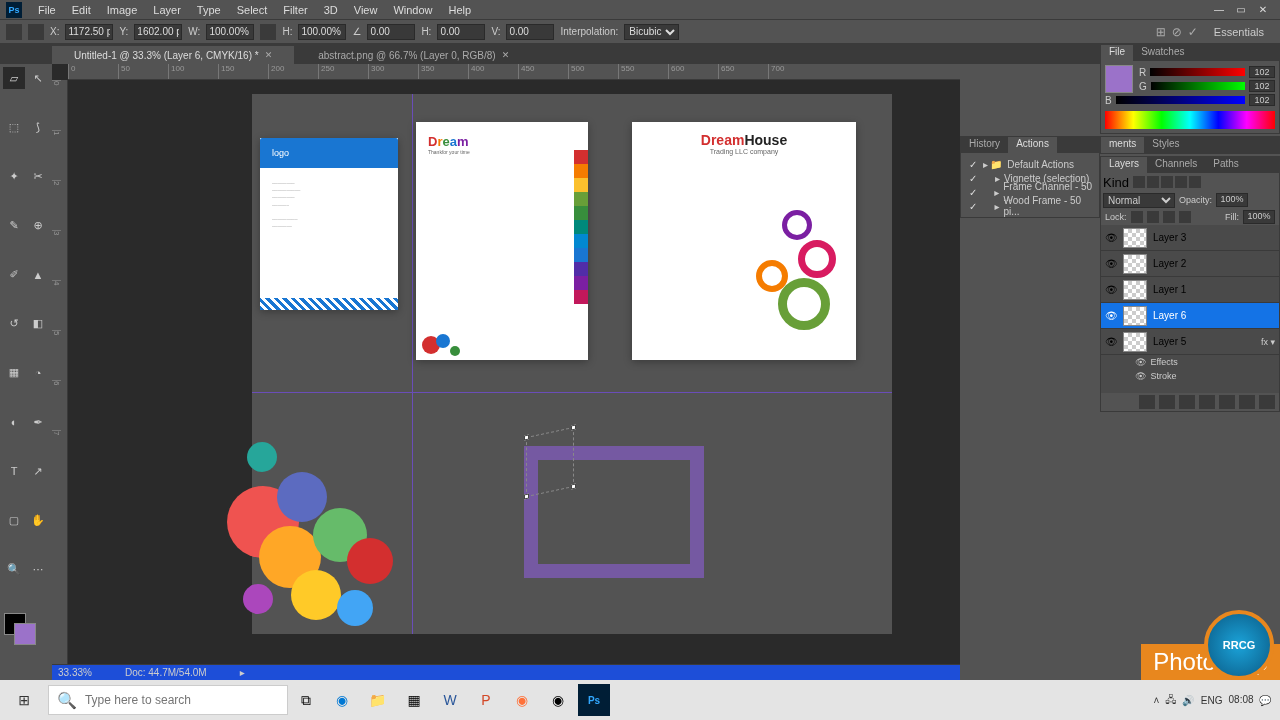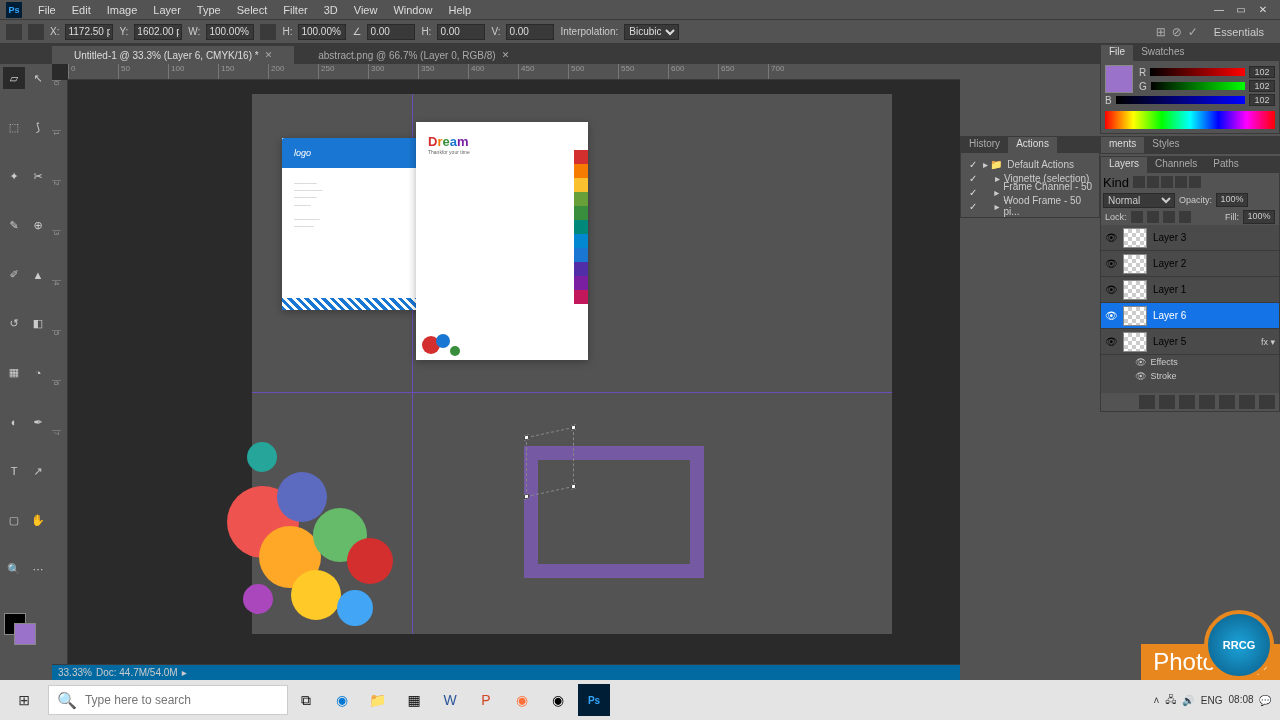--- a/index.html
+++ b/index.html
@@ -37,21 +37,21 @@
 .ruler-h { position: absolute; top: 0; left: 16px; right: 0; height: 16px; background: #535353; border-bottom: 1px solid #3a3a3a; font-size: 8px; color: #999; display: flex; }
 .ruler-h span { width: 50px; border-left: 1px solid #777; padding-left: 2px; }
 .ruler-v { position: absolute; top: 16px; left: 0; width: 16px; bottom: 0; background: #535353; border-right: 1px solid #3a3a3a; }
 .ruler-v span { display: block; height: 50px; border-top: 1px solid #777; font-size: 8px; color: #999; writing-mode: vertical-rl; }
 
 .canvas { position: absolute; top: 30px; left: 200px; width: 640px; height: 540px; background: #535353; }
 .guide-v { position: absolute; top: 0; bottom: 0; width: 1px; background: #6a4db8; left: 160px; }
 .guide-h { position: absolute; left: 0; right: 0; height: 1px; background: #6a4db8; top: 298px; }
 
 .doc { position: absolute; background: #fff; box-shadow: 0 2px 8px rgba(0,0,0,.3); }
-.doc1 { left: 30px; top: 44px; width: 138px; height: 172px; font-style: italic; }
+.doc1 { left: 8px; top: 44px; width: 138px; height: 172px; }
 .doc1 .hdr { height: 30px; background: #1976d2; color: #fff; font-size: 9px; display: flex; align-items: center; padding-left: 12px; border-radius: 2px 2px 0 0; }
 .doc1 .body { padding: 12px; font-size: 4px; color: #888; line-height: 1.8; }
 .doc1 .ftr { position: absolute; bottom: 0; left: 0; right: 0; height: 12px; background: repeating-linear-gradient(45deg,#1976d2,#1976d2 3px,#fff 3px,#fff 6px); }
 .doc2 { left: 164px; top: 28px; width: 172px; height: 238px; }
 .doc2 .brand { padding: 12px; }
 .doc2 .brand .n1 { font-size: 13px; font-weight: 600; }
 .doc2 .brand .n1 span:nth-child(1){color:#d32f2f}.doc2 .brand .n1 span:nth-child(2){color:#f57c00}.doc2 .brand .n1 span:nth-child(3){color:#388e3c}.doc2 .brand .n1 span:nth-child(4){color:#1976d2}.doc2 .brand .n1 span:nth-child(5){color:#7b1fa2}
 .doc2 .brand .tag { font-size: 5px; color: #666; }
 .doc2 .stripe { position: absolute; right: 0; top: 28px; bottom: 28px; width: 14px; }
 .doc2 .stripe div { height: 14px; }
@@ -105,21 +105,21 @@
 .layers-p .layer .th { width: 24px; height: 20px; background: repeating-conic-gradient(#ccc 0 25%,#fff 0 50%) 0 0/8px 8px; border: 1px solid #888; }
 .layers-p .layer .nm { font-size: 10px; }
 .layers-p .layer .fx { margin-left: auto; font-size: 9px; color: #ccc; }
 .layers-p .sublayer { height: 14px; padding-left: 34px; font-size: 9px; color: #ccc; display: flex; align-items: center; gap: 4px; }
 .layers-p .footer { display: flex; justify-content: flex-end; gap: 4px; padding: 2px 4px; height: 18px; }
 .layers-p .footer .b { width: 16px; height: 14px; background: #3a3a3a; }
 
 .bottom-banner { position: absolute; right: 0; bottom: 40px; height: 36px; background: #e8871e; color: #fff; font-size: 24px; display: flex; align-items: center; padding: 0 12px; font-weight: 300; }
 .watermark-badge { position: absolute; right: 6px; bottom: 40px; width: 70px; height: 70px; background: radial-gradient(circle,#1ba3d9,#0a5a85); border-radius: 50%; border: 4px solid #e8871e; display: flex; align-items: center; justify-content: center; color: #fff; font-size: 11px; font-weight: bold; }
 
-.statusbar { position: absolute; left: 52px; right: 320px; bottom: 40px; height: 16px; background: #0369a1; border-top: 1px solid #3a3a3a; display: flex; align-items: center; padding: 0 6px; font-size: 10px; color: #ccc; gap: 4px; }
+.statusbar { position: absolute; left: 52px; right: 320px; bottom: 40px; height: 16px; background: #1d4ed8; border-top: 1px solid #3a3a3a; display: flex; align-items: center; padding: 0 6px; font-size: 10px; color: #ccc; gap: 33px; }
 
 .taskbar { position: absolute; bottom: 0; left: 0; right: 0; height: 40px; background: #e4e4e4; display: flex; align-items: center; }
 .taskbar .start { width: 48px; height: 40px; display: flex; align-items: center; justify-content: center; font-size: 14px; color: #333; }
 .taskbar .search { flex: 0 0 240px; height: 30px; background: #fff; border: 1px solid #ccc; display: flex; align-items: center; padding: 0 8px; gap: 8px; }
 .taskbar .search input { border: none; outline: none; font-size: 12px; flex: 1; background: transparent; }
 .taskbar .tbicon { width: 32px; height: 32px; display: flex; align-items: center; justify-content: center; margin: 0 2px; font-size: 14px; }
 .taskbar .tray { margin-left: auto; display: flex; align-items: center; gap: 6px; padding-right: 8px; font-size: 10px; color: #333; }
 .taskbar .clock { text-align: right; line-height: 1.2; }
 </style>
 </head>
@@ -273,20 +273,32 @@
             <div style="background:#7b1fa2"></div>
             <div style="background:#c2185b"></div>
         </div>
         <div class="bubbles">
           <div class="bubble" style="width:18px;height:18px;background:#d32f2f;left:6px;bottom:6px"></div>
           <div class="bubble" style="width:14px;height:14px;background:#1976d2;left:20px;bottom:12px"></div>
           <div class="bubble" style="width:10px;height:10px;background:#388e3c;left:34px;bottom:4px"></div>
         </div>
       </div>
 
+      <div class="doc doc3">
+        <div class="dh">
+          <div class="t1"><span class="r">Dream</span><span class="b">House</span></div>
+          <div class="t2">Trading LLC company</div>
+        </div>
+        <div class="rings">
+          <div class="ring" style="width:30px;height:30px;border:5px solid #7b1fa2;right:24px;bottom:90px"></div>
+          <div class="ring" style="width:38px;height:38px;border:7px solid #d81b60;right:0;bottom:52px"></div>
+          <div class="ring" style="width:32px;height:32px;border:6px solid #f57c00;right:48px;bottom:38px"></div>
+          <div class="ring" style="width:52px;height:52px;border:9px solid #689f38;right:6px;bottom:0"></div>
+        </div>
+      </div>
 
       <div class="bubbles-lg">
         <div class="bubble" style="width:30px;height:30px;background:#26a69a;left:30px;top:0"></div>
         <div class="bubble" style="width:72px;height:72px;background:#ef5350;left:10px;top:44px"></div>
         <div class="bubble" style="width:50px;height:50px;background:#5c6bc0;left:60px;top:30px"></div>
         <div class="bubble" style="width:62px;height:62px;background:#ffa726;left:42px;top:84px"></div>
         <div class="bubble" style="width:54px;height:54px;background:#66bb6a;left:96px;top:66px"></div>
         <div class="bubble" style="width:46px;height:46px;background:#d32f2f;left:130px;top:96px"></div>
         <div class="bubble" style="width:50px;height:50px;background:#ffca28;left:74px;top:128px"></div>
         <div class="bubble" style="width:36px;height:36px;background:#42a5f5;left:120px;top:148px"></div>

